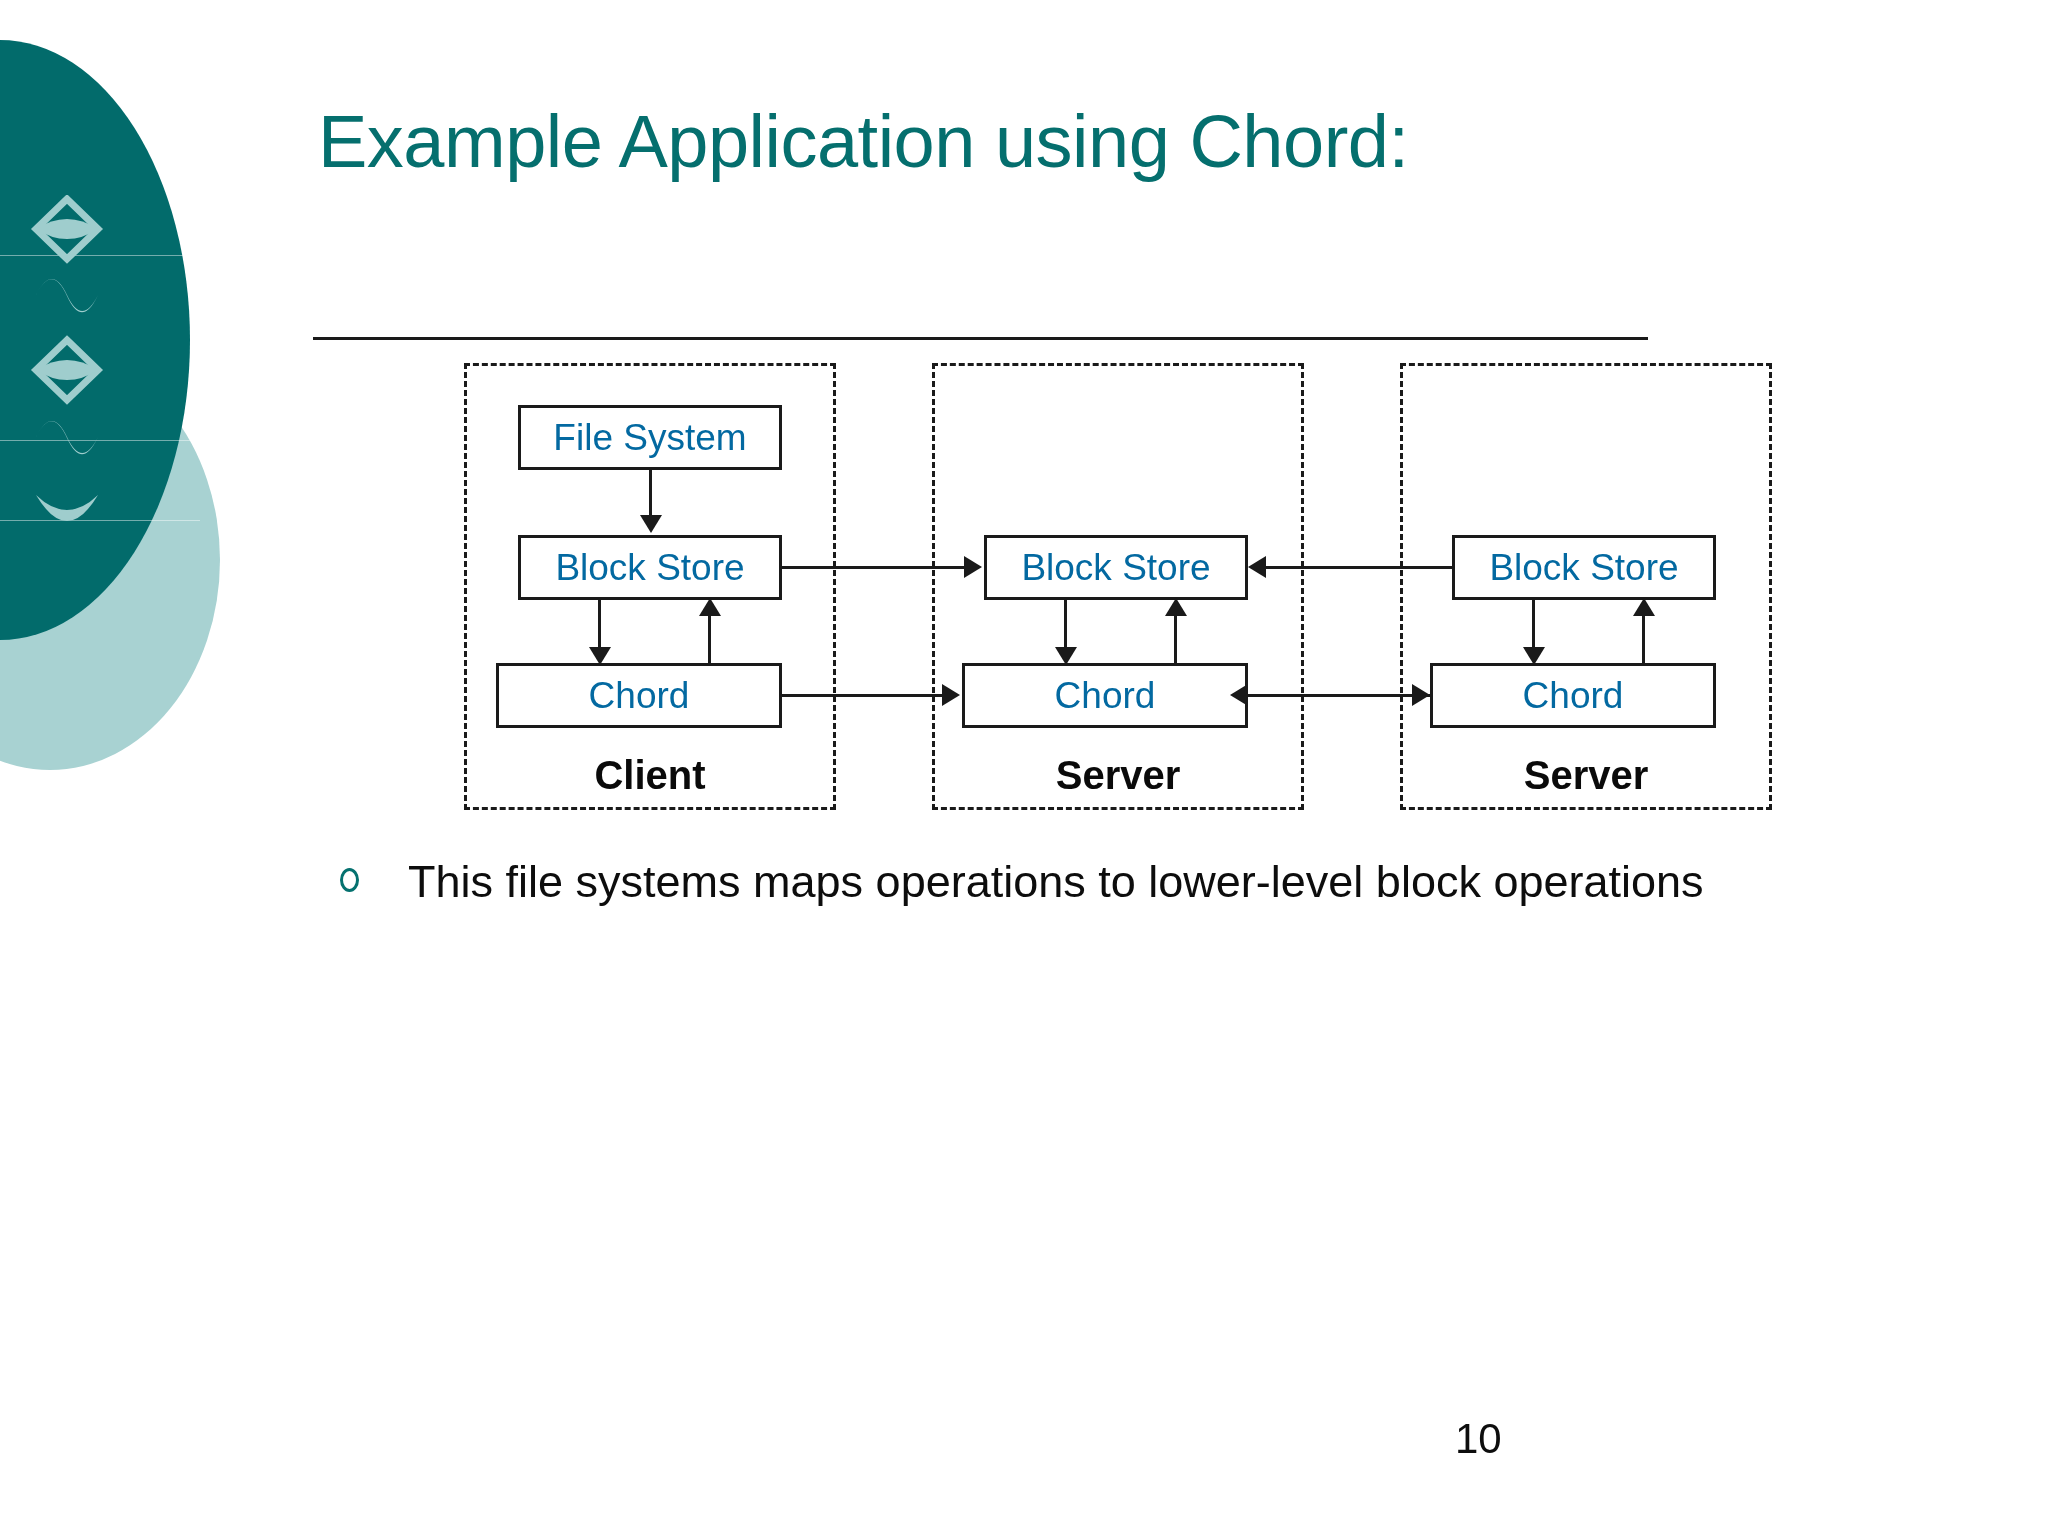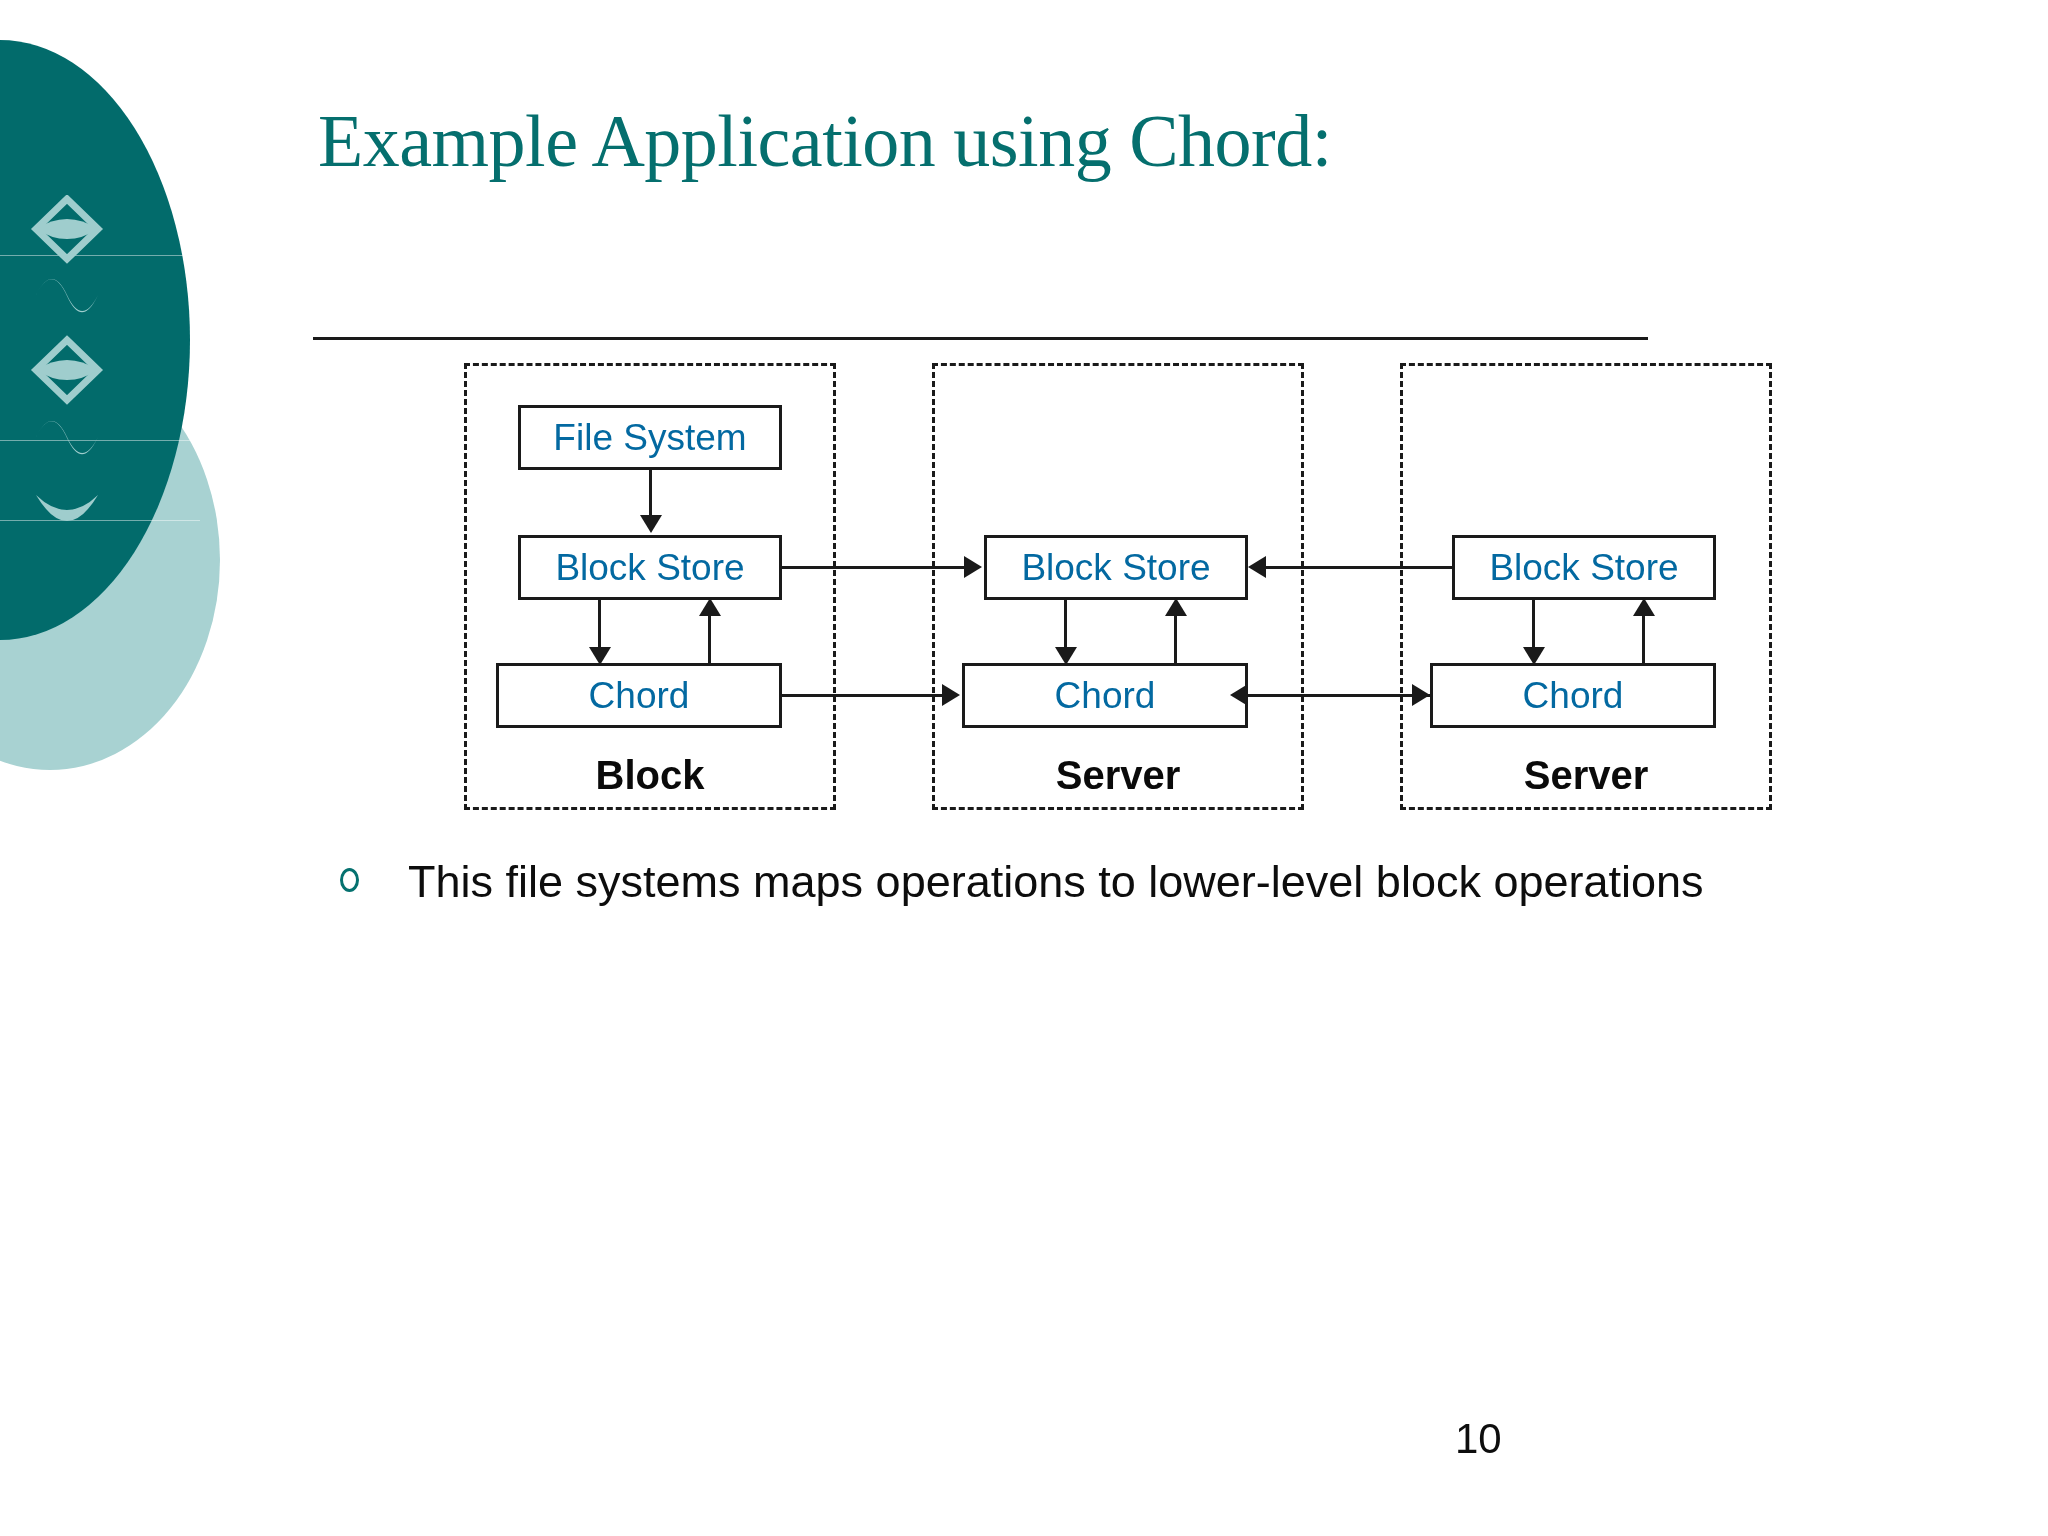--- a/index.html
+++ b/index.html
@@ -59,21 +59,20 @@
   #title {
     position: absolute;
     left: 318px;
     top: 100px;
     width: 1400px;
     color: #056F6E;
     font-size: 74px;
     line-height: 1.13;
     font-weight: normal;
     letter-spacing: -0.5px;
-    font-family: Liberation Serif, serif;
   }
   #title-rule {
     position: absolute;
     left: 313px;
     top: 337px;
     width: 1335px;
     height: 3px;
     background: #1a1a1a;
   }
 
@@ -221,21 +220,21 @@
   <div class="node" style="left:78px; top:180px; width:264px;">Block Store</div>
 
   <div class="line vline" style="left:158px; top:245px; height:52px;"></div>
   <div class="arrow arrow-down" style="left:149px; top:292px;"></div>
 
   <div class="line vline" style="left:268px; top:258px; height:52px;"></div>
   <div class="arrow arrow-up" style="left:259px; top:243px;"></div>
 
   <div class="node" style="left:56px; top:308px; width:286px;">Chord</div>
 
-  <div class="grp-label" style="left:24px;">Block</div>
+  <div class="grp-label" style="left:24px;">Client</div>
 
   <div class="group g2"></div>
 
   <div class="node" style="left:544px; top:180px; width:264px;">Block Store</div>
 
   <div class="line hline" style="left:342px; top:211px; width:184px;"></div>
   <div class="arrow arrow-right" style="left:524px; top:201px;"></div>
 
   <div class="line vline" style="left:624px; top:245px; height:52px;"></div>
   <div class="arrow arrow-down" style="left:615px; top:292px;"></div>

